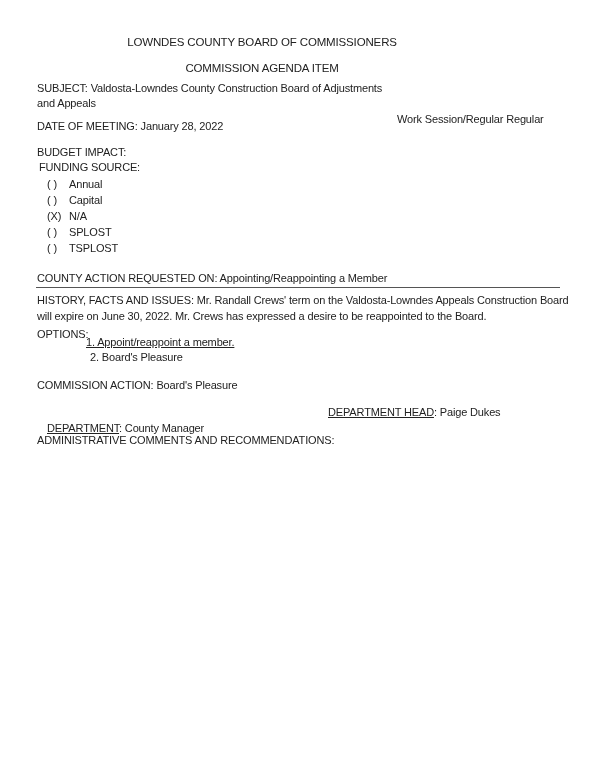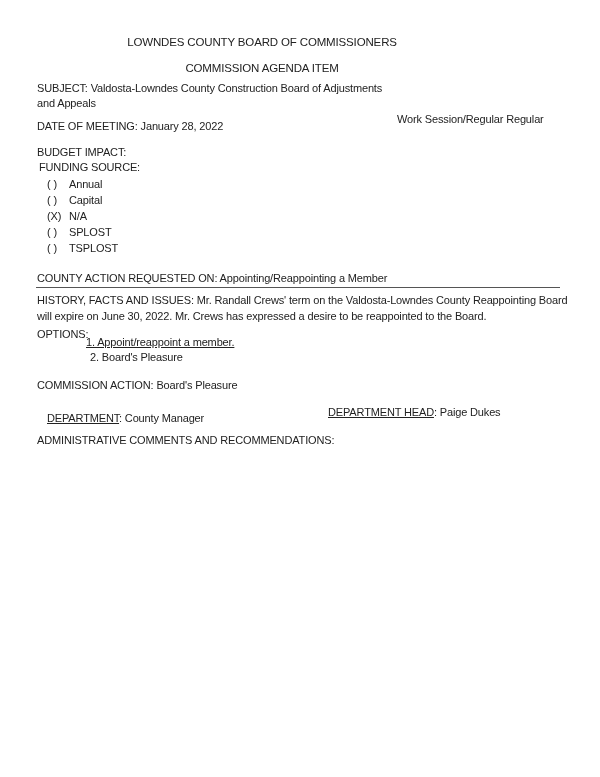--- a/index.html
+++ b/index.html
@@ -73,29 +73,29 @@
     <span class="fs-mark">( )</span><span>SPLOST</span>
   </div>
   <div class="fs-row" style="top:242px;">
     <span class="fs-mark">( )</span><span>TSPLOST</span>
   </div>
 </div>
 
 <div class="abs" style="left:37px; top:272px;">COUNTY ACTION REQUESTED ON: Appointing/Reappointing a Member</div>
 <div class="rule"></div>
 
-<div class="abs" style="left:37px; top:294px;">HISTORY, FACTS AND ISSUES: Mr. Randall Crews' term on the Valdosta-Lowndes County Reappointing Board</div>
+<div class="abs" style="left:37px; top:294px;">HISTORY, FACTS AND ISSUES: Mr. Randall Crews' term on the Valdosta-Lowndes Appeals Construction Board</div>
 <div class="abs" style="left:37px; top:310px;">will expire on June 30, 2022. Mr. Crews has expressed a desire to be reappointed to the Board.</div>
 
 <div class="abs" style="left:37px; top:328px;">OPTIONS:</div>
 <div class="abs" style="left:86px; top:336px;text-decoration:underline;">1. Appoint/reappoint a member.</div>
 <div class="abs" style="left:90px; top:351px;">2. Board's Pleasure</div>
 
 <div class="abs" style="left:37px; top:379px;">COMMISSION ACTION: Board's Pleasure</div>
 
-<div class="abs" style="left:37px; top:412px;padding-left:10px;">
+<div class="abs" style="left:37px; top:422px;padding-left:10px;">
   <span class="u">DEPARTMENT</span><span>: County Manager</span>
 </div>
 <div class="abs" style="left:328px; top:406px;">
   <span class="u">DEPARTMENT HEAD</span><span>: Paige Dukes</span>
 </div>
 
 <div class="abs" style="left:37px; top:434px;">ADMINISTRATIVE COMMENTS AND RECOMMENDATIONS:</div>
 
 </body></html>

